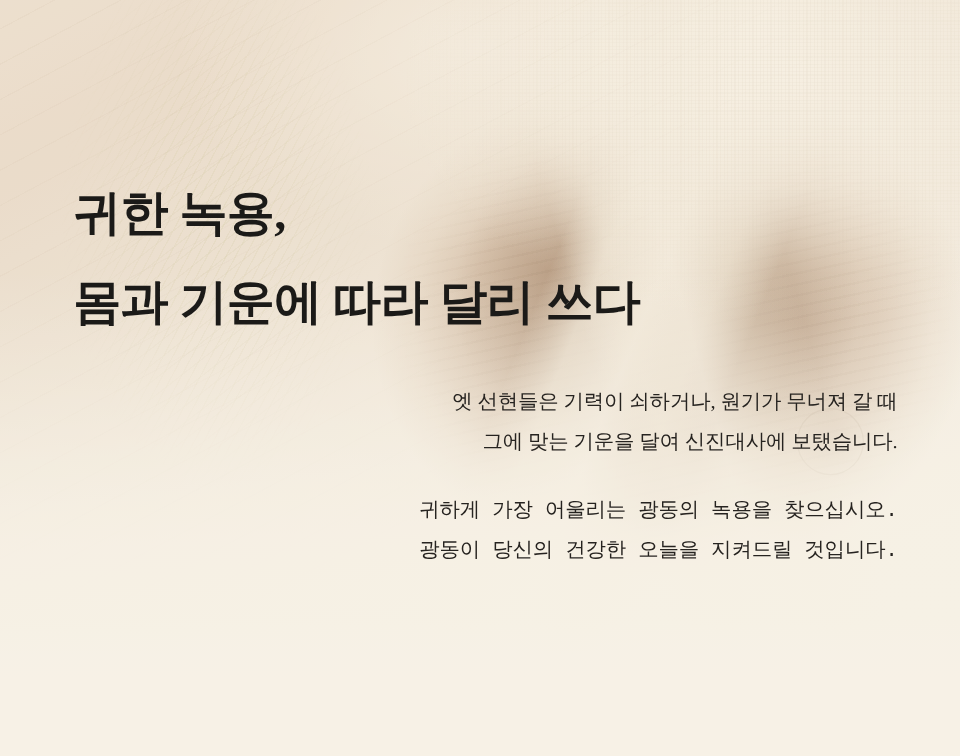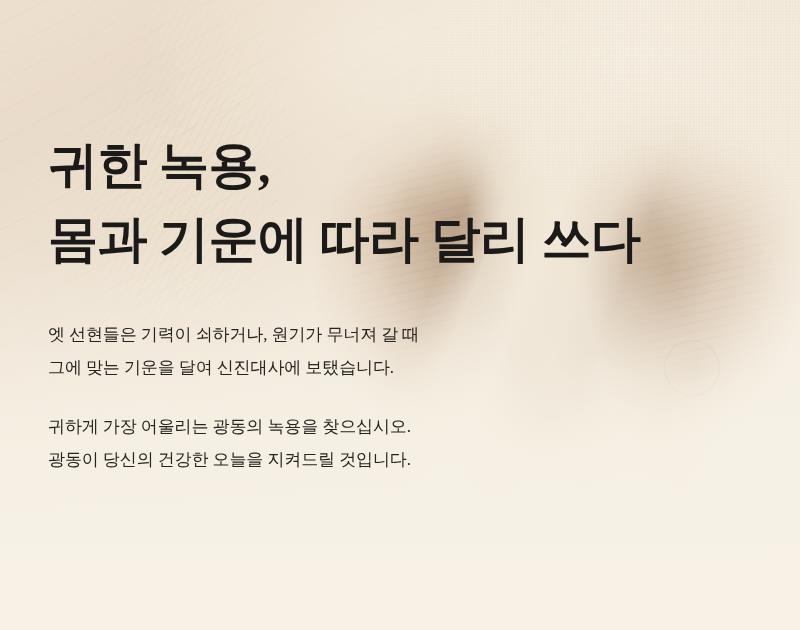--- a/index.html
+++ b/index.html
@@ -210,23 +210,23 @@
   #content {
     position: absolute;
     inset: 0;
     z-index: 5;
   }
 
   #headline {
     position: absolute;
     left: 48px;
     top: 128px;
-    margin: 0;
+    margin: 13px;
     font-family: "Liberation Serif", "DejaVu Serif", serif;
-    font-size: 50px;
+    font-size: 40px;
     font-weight: 700;
     line-height: 74px;
     letter-spacing: -0.5px;
     color: #1b1a18;
     white-space: pre-line;
   }
 
   #body-copy {
     position: absolute;
     left: 48px;
@@ -236,23 +236,25 @@
 
   .paragraph {
     margin: 0 0 26px 0;
     font-family: "Liberation Serif", "DejaVu Serif", serif;
     font-size: 17px;
     font-weight: 400;
     line-height: 33px;
     letter-spacing: -0.1px;
     color: #262320;
     white-space: pre-line;
+    text-align: right;
   }
   .paragraph:last-child {
     margin-bottom: 0;
+    font-family: Liberation Mono, monospace;
   }
 </style>
 </head>
 <body>
 
 <div id="banner">
 
   <div class="bg-layer" id="bg-base"></div>
   <div class="bg-layer" id="bg-tray"></div>
   <div class="bg-layer" id="bg-tray-core"></div>

